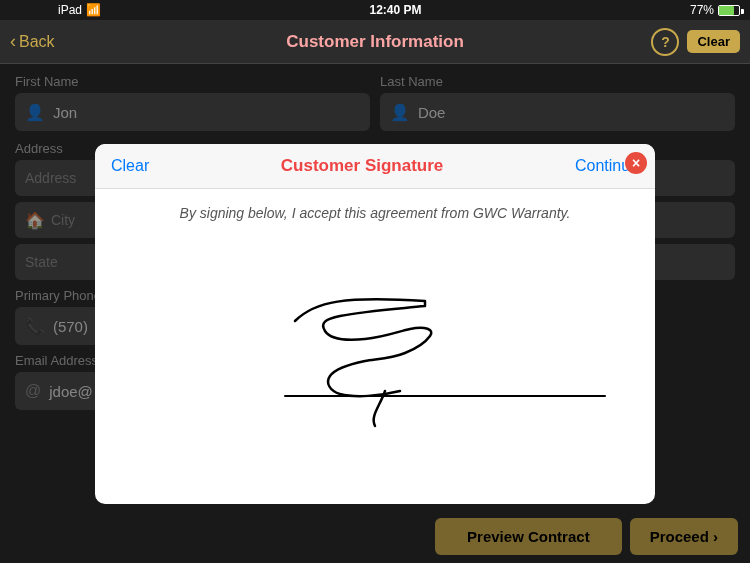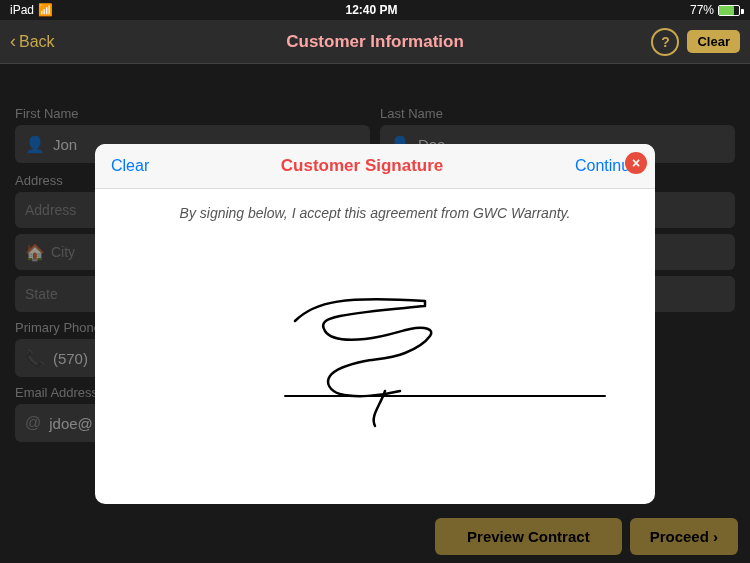--- a/index.html
+++ b/index.html
@@ -15,20 +15,21 @@
     
     .status-bar {
       background: #1a1a1a;
       color: #fff;
       font-size: 12px;
       display: flex;
       justify-content: space-between;
       align-items: center;
       padding: 2px 10px;
       height: 20px;
+      margin-left: 48px;
     }
     .status-left { display: flex; align-items: center; gap: 4px; }
     .status-center { font-weight: 600; }
     .status-right { display: flex; align-items: center; gap: 4px; }
     .battery-icon {
       width: 22px; height: 11px; border: 1.5px solid #fff; border-radius: 2px;
       position: relative; display: inline-block;
     }
     .battery-icon::after {
       content: '';
@@ -77,21 +78,21 @@
 
     
     .main-content {
       background: #2a2a2a;
       padding: 10px 15px;
       height: calc(563px - 20px - 44px);
       position: relative;
       overflow: hidden;
     }
 
-    .form-section { margin-bottom: 10px; margin-top: 32px; }
+    .form-section { margin-bottom: 10px; }
     .field-label {
       color: #aaa; font-size: 13px; margin-bottom: 4px;
     }
     .fields-row {
       display: flex; gap: 10px;
     }
     .field-group { flex: 1; }
     .input-field {
       background: #4a4a4a;
       border: none; border-radius: 6px;

